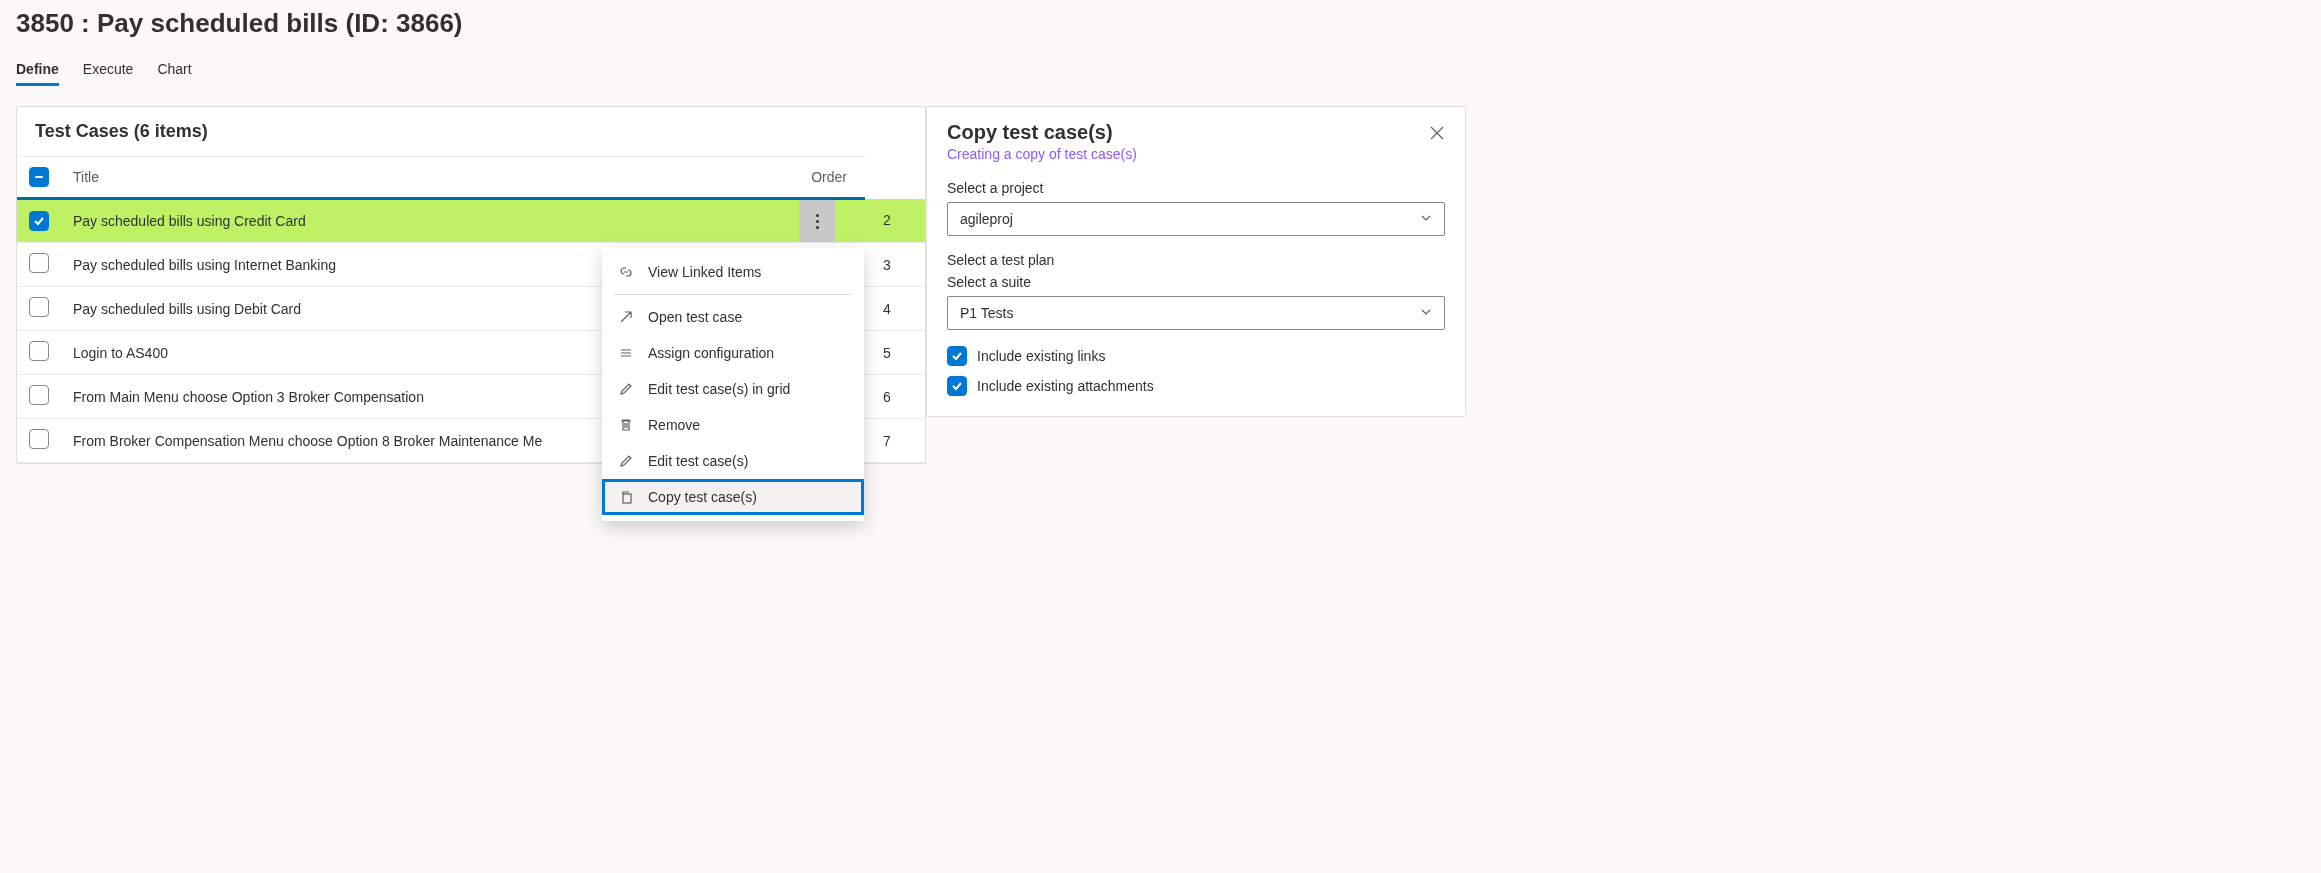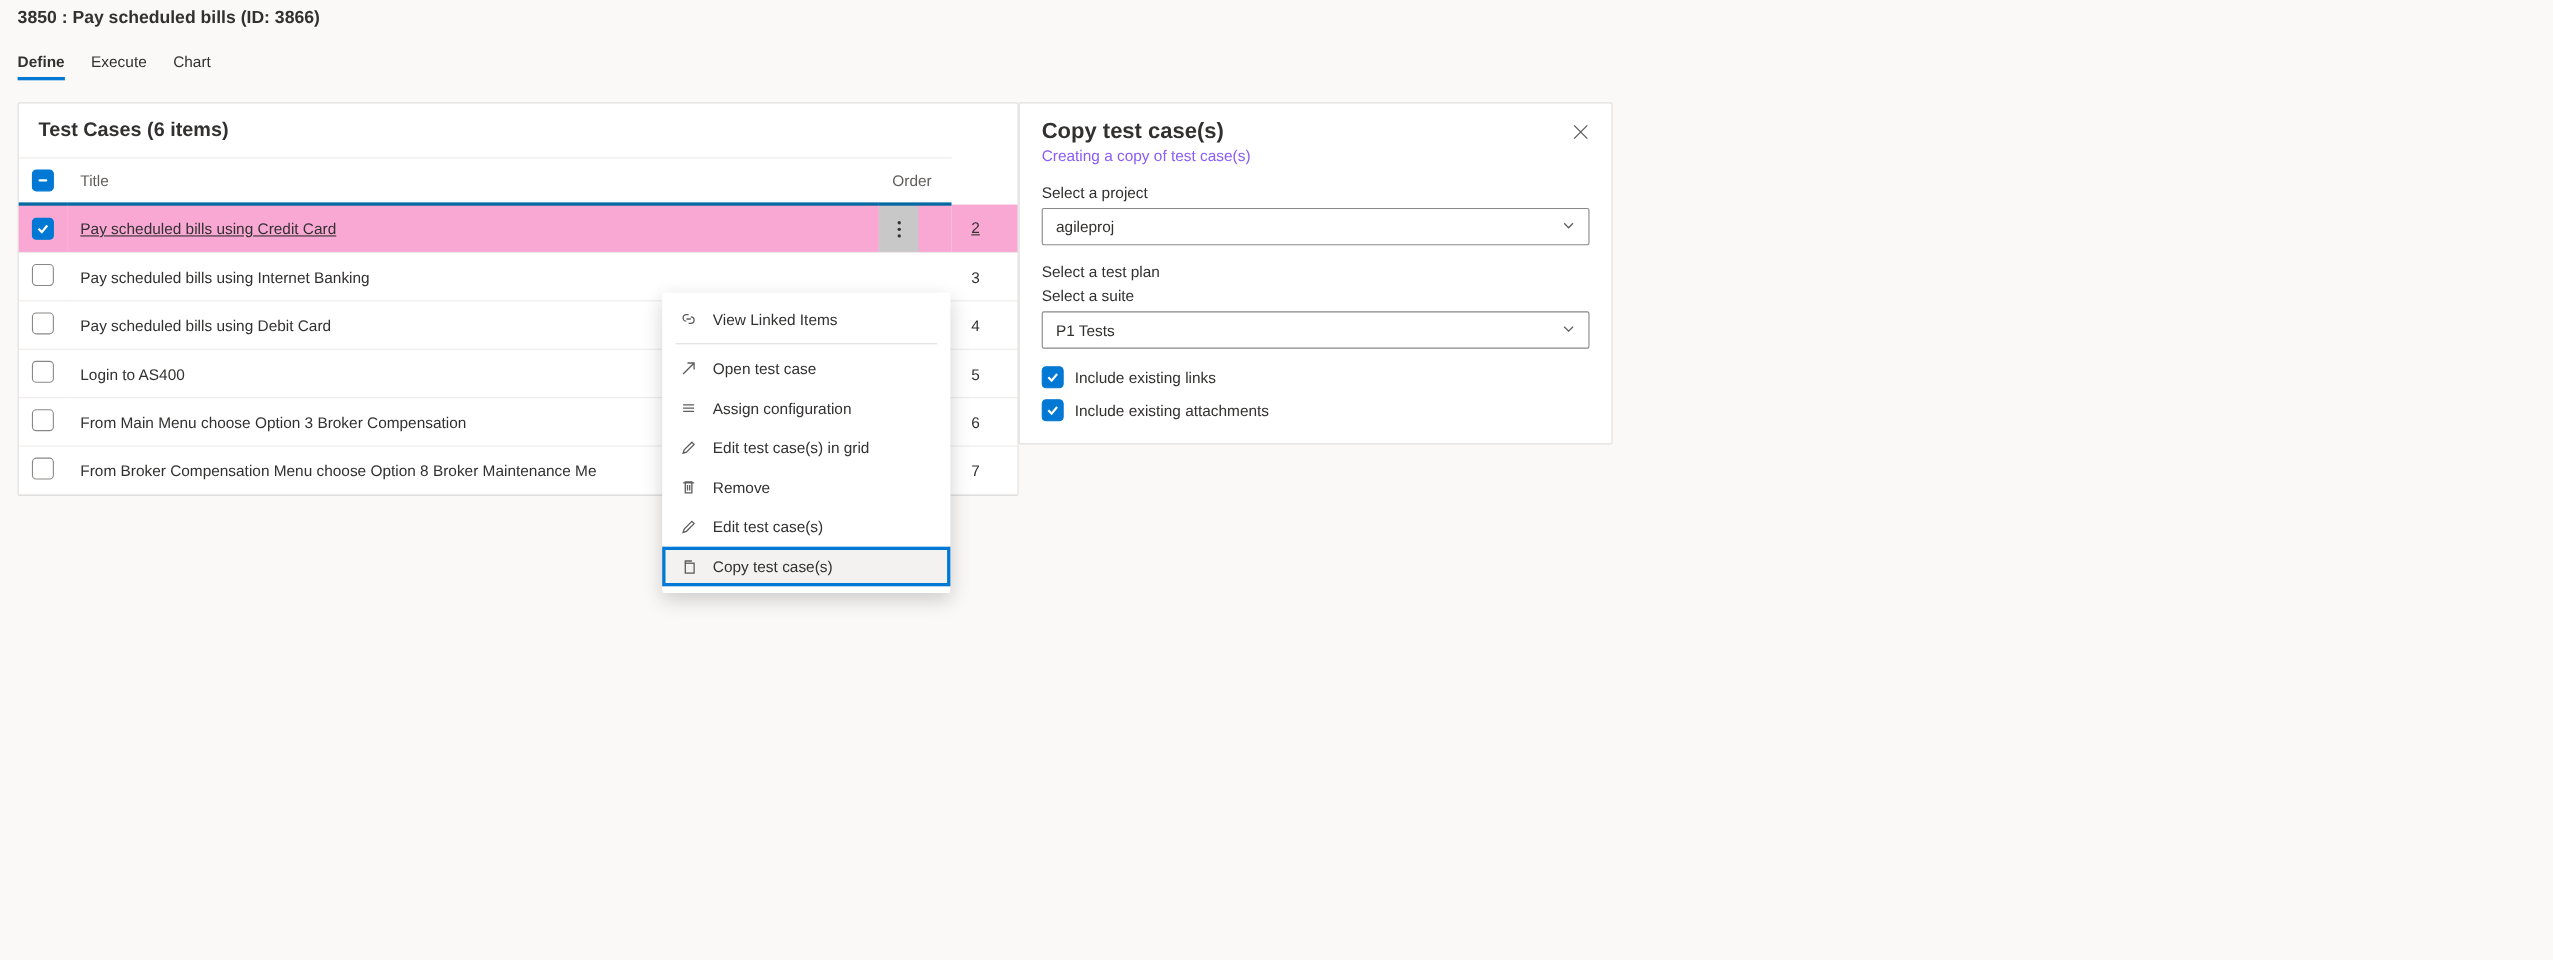--- a/index.html
+++ b/index.html
@@ -1,18 +1,18 @@
 <!DOCTYPE html>
 <html><head>
   <meta charset="utf-8">
   <style>
     * { box-sizing: border-box; margin: 0; padding: 0; font-family: "Segoe UI", -apple-system, sans-serif; }
     body { background: #faf9f8; color: #323130; font-size: 14px; }
     .page { padding: 8px 16px; }
-    .page-title { font-size: 16px; font-weight: 600; margin-bottom: 16px; }
+    .page-title { font-size: 26px; font-weight: 600; margin-bottom: 16px; }
     .tabs { display: flex; gap: 24px; border-bottom: 0; margin-bottom: 20px; }
     .tab { padding: 6px 0; cursor: pointer; color: #323130; }
     .tab.active { font-weight: 600; border-bottom: 3px solid #0078d4; }
 
     .content-row { display: flex; align-items: flex-start; }
 
     .card {
       background: #fff;
       border: 1px solid #e1dfdd;
       border-radius: 2px;
@@ -21,21 +21,21 @@
     .card-header { padding: 14px 18px; font-size: 18px; font-weight: 600; }
 
     .table { width: 100%; border-collapse: collapse; }
     .table th, .table td { text-align: left; font-weight: 400; }
     .header-row th { padding: 10px 12px; border-top: 1px solid #edebe9; border-bottom: 3px solid #0369a1; color: #605e5c; font-size: 14px; }
     .header-row .title-col { width: auto; }
     .header-row .chk-col { width: 44px; }
     .header-row .order-col { width: 60px; text-align: left; padding-right: 18px; }
 
     .row td { padding: 10px 12px; border-bottom: 1px solid #edebe9; vertical-align: middle; }
-    .row.selected { background: #f9a8d4; text-decoration: underline; }
+    .row.selected { background: #bef264; }
     .row .chk-col { width: 44px; }
     .row .kebab-col { width: 38px; padding: 0; }
     .row .order-col { width: 60px; text-align: left; padding-left: 18px; }
 
     .chk {
       width: 20px; height: 20px; border: 1px solid #8a8886; border-radius: 4px;
       display: inline-flex; align-items: center; justify-content: center;
       background: #fff; cursor: pointer;
     }
     .chk.checked { background: #0078d4; border-color: #0078d4; }
@@ -45,21 +45,21 @@
     .kebab {
       width: 36px; height: 42px; display: flex; align-items: center; justify-content: center;
       background: #c8c8c8; cursor: pointer;
     }
     .kebab-dots { display: flex; flex-direction: column; gap: 3px; }
     .kebab-dots span { width: 3px; height: 3px; background: #323130; border-radius: 50%; }
 
     
     .ctx-menu {
       position: absolute;
-      top: 266px; left: 602px;
+      top: 248px; left: 602px;
       width: 262px;
       background: #fff;
       box-shadow: 0 6px 18px rgba(0,0,0,0.18);
       border-radius: 2px;
       padding: 6px 0;
     }
     .ctx-item {
       display: flex; align-items: center; gap: 14px;
       padding: 10px 16px; cursor: pointer; color: #323130;
     }

